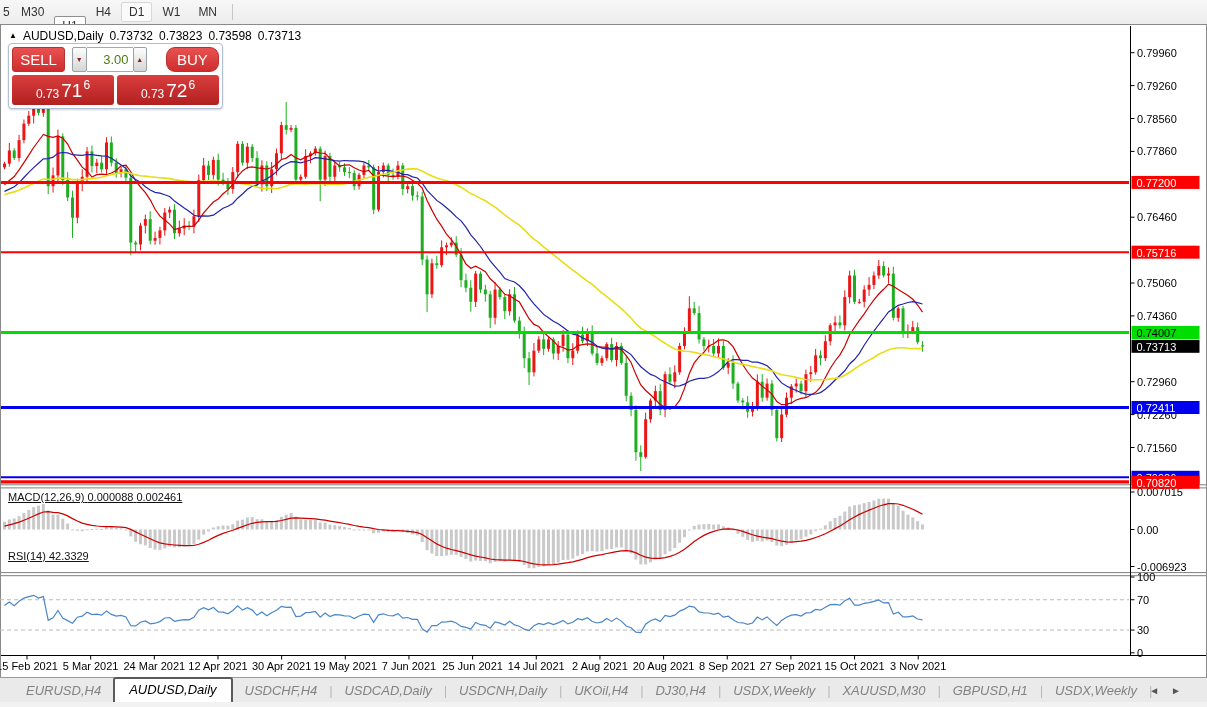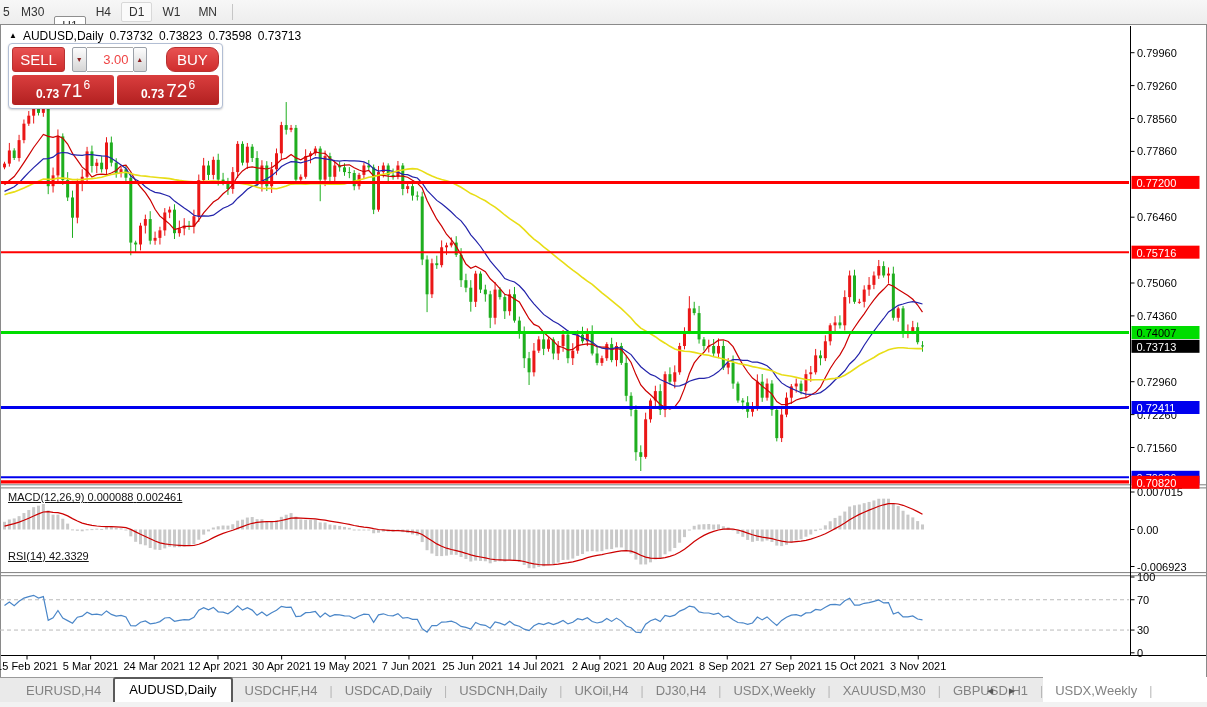--- a/index.html
+++ b/index.html
@@ -30,32 +30,32 @@
   .trade-panel { position:absolute; left:8px; top:19px; width:215px;
     background:#fff; border:1px solid #b2bed4; border-radius:4px; padding:3px; 
     box-shadow:0 1px 2px rgba(0,0,0,.18); }
   .tp-row1 { display:flex; align-items:stretch; height:25px; }
   .tp-btn { width:64px; color:#fff; font-size:15px; text-align:center; line-height:23px;
     background:linear-gradient(#e85252,#cf2d2d); border:1px solid #b83131; border-radius:3px; cursor:pointer; }
   .tp-spin { width:17px; background:linear-gradient(#fdfdfd,#d5d5d5); border:1px solid #9aa0a8;
     border-radius:2px; font-size:7px; color:#8b2323; text-align:center; line-height:23px; cursor:pointer; }
   .tp-spin.dn { margin-left:7px; }
   .vol-input { width:46px; border:1px solid #a9a9a9; border-left:none; border-right:none;
-    font-size:13px; text-align:right; padding-right:4px; color:#ef4444; font-family:"Liberation Sans",sans-serif; }
+    font-size:13px; text-align:right; padding-right:4px; color:#4d7c0f; font-family:"Liberation Sans",sans-serif; }
   .tp-buy { margin-left:19px;border-radius:9px; }
   .tp-row2 { display:flex; gap:3px; margin-top:3px; }
   .price-box { flex:1; height:30px; background:linear-gradient(#da3e3e,#b22020); border-radius:3px;
     color:#fff; display:flex; align-items:flex-end; justify-content:center; padding-bottom:1px; cursor:pointer; }
-  .price-box .small { font-size:12px; font-weight:bold; margin:0 2px 3px 0; }
+  .price-box .small { font-size:12px; font-weight:normal; margin:0 2px 3px 0; }
   .price-box .big { font-size:19px; line-height:26px; font-weight:400; }
   .price-box .sup { font-size:12px; position:relative; top:-12px; margin-left:1px; }
 
   
-  .tabbar { position:absolute; left:0; top:677px; width:1043px; height:25px;
-    background:#eaeaea; border-top:1px solid #9a9a9a; display:flex; align-items:flex-end; }
+  .tabbar { position:absolute; left:0; top:677px; width:1207px; height:25px;
+    background:#eaeaea; border-top:1px solid #9a9a9a; display:flex; align-items:flex-end;font-style:italic; }
   .tabs { display:flex; align-items:flex-end; margin-left:14px; height:100%; }
   .tab { font-size:13px; color:#828282; padding:3px 12px 4px; white-space:nowrap; cursor:pointer; }
   .tab.active { background:#fff; color:#000; border:2px solid #5a5a5a; border-bottom:none;
     border-radius:3px 3px 0 0; padding:3px 14px 5px; }
   .tab-sep { color:#b5b5b5; font-size:12px; padding-bottom:4px; }
   .tab-nav { position:absolute; right:14px; bottom:6px; font-size:10px; color:#555; letter-spacing:12px; cursor:pointer; }
   .bottom-strip { position:absolute; left:0; top:702px; width:1207px; height:5px; background:#f2f2f2; }
 </style>
 </head>
 <body>

